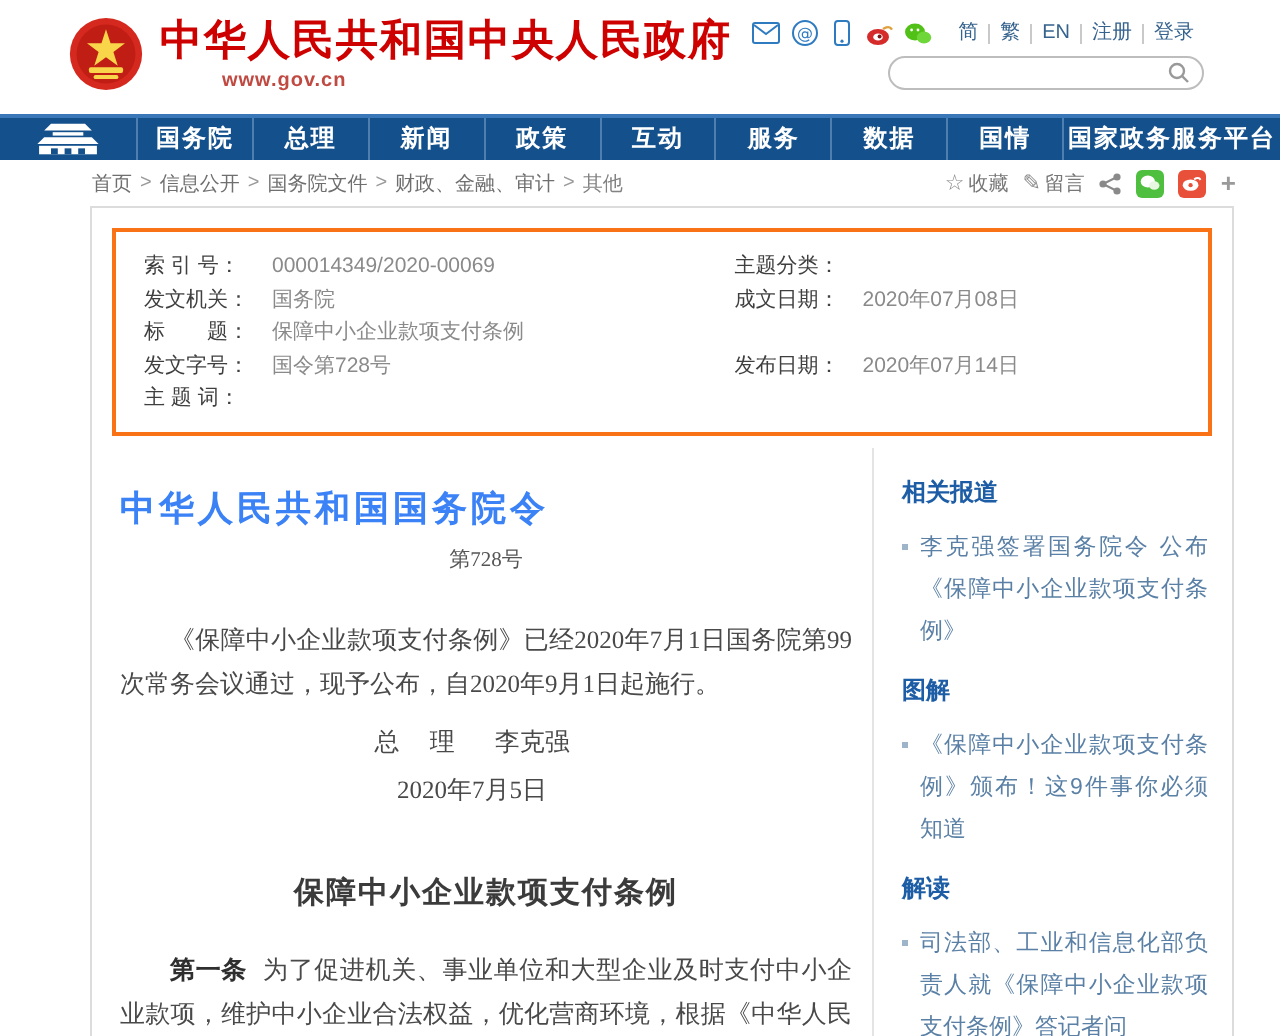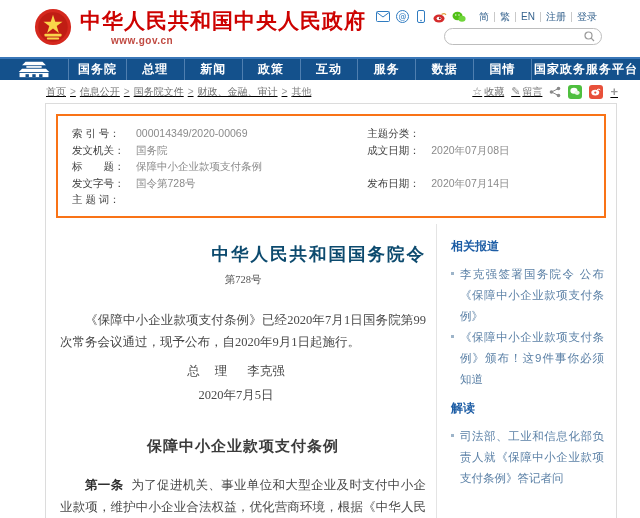--- a/index.html
+++ b/index.html
@@ -28,21 +28,21 @@
   
   .main-nav { height:23px; background:#14518c; border-top:2px solid #3a77b8; display:flex; align-items:stretch; }
   .nav-home { width:68px; display:flex; align-items:center; justify-content:center; cursor:pointer; }
   .nav-item { flex:1; display:flex; align-items:center; justify-content:center;
     color:#fff; font-size:12px; font-weight:bold; text-decoration:none;
     border-left:1px solid rgba(150,185,220,.45); letter-spacing:1px; }
   .nav-item.wide { flex:1.9; }
 
   
   .crumb-row { height:23px; display:flex; justify-content:space-between; align-items:center;
-    padding:0 22px 0 46px;text-decoration:underline; }
+    padding:0 22px 0 46px; }
   .breadcrumb { font-size:10px; color:#828282; display:flex; gap:4px; align-items:center; }
   .breadcrumb a { color:#6f6f6f; text-decoration:none; }
   .crumb-sep { color:#9a9a9a; }
   .crumb-tools { display:flex; align-items:center; gap:7px; font-size:10px; color:#777; }
   .tool { display:inline-flex; align-items:center; gap:2px; cursor:pointer; }
   .tool .glyph { font-size:11px; color:#8a8a8a; }
   .share-badge { width:14px; height:14px; border-radius:3px; display:inline-flex;
     align-items:center; justify-content:center; }
   .share-badge.green { background:#4fbf3f; }
   .share-badge.orange { background:#e8503a; }
@@ -55,21 +55,21 @@
   .meta-box { border:2px solid #f97316; padding:9px 14px 8px; display:grid;
     grid-template-columns:57% 43%; font-size:10.5px; }
   .meta-row { display:flex; line-height:16.5px; }
   .meta-label { color:#3f3f3f; white-space:pre; flex:0 0 64px; }
   .meta-value { color:#8a8a8a; }
   .meta-gap { height:16.5px; }
 
   .content-wrap { display:flex; margin-top:6px; }
   .doc { flex:1; padding:0 10px 0 4px;
     font-family:"Liberation Serif","DejaVu Serif",serif; color:#444; }
-  .decree-title { text-align:right; font-size:17.5px; font-weight:bold; color:#0c4a6e;
+  .decree-title { text-align:left; font-size:17.5px; font-weight:bold; color:#3b82f6;
     letter-spacing:2px; margin-top:18px; }
   .decree-no { text-align:center; font-size:10.5px; color:#555; margin-top:7px; margin-bottom:22px; }
   .doc p { font-size:12.5px; line-height:22px; text-align:justify; text-indent:2em; color:#494949; }
   .sig { text-align:center; padding-right:14px; font-size:12.5px; line-height:24px; margin-top:6px; color:#494949; }
   .sig .role { letter-spacing:6px; margin-right:14px; }
   .law-title { text-align:center; font-size:15px; font-weight:bold; color:#3b3b3b;
     margin:30px 0 18px; letter-spacing:1px; }
   .article { margin-bottom:2px; }
   .article b { color:#2f2f2f; margin-right:8px; }
 
@@ -279,20 +279,21 @@
         <p class="article"><b>第一条</b><span>为了促进机关、事业单位和大型企业及时支付中小企业款项，维护中小企业合法权益，优化营商环境，根据《中华人民共和国中小企业促进法》等法律，制定本条例。</span></p>
 
       </article>
 
       <aside class="sidebar">
         <div class="sb-section">
           <h4>相关报道</h4>
           <div class="sb-item">李克强签署国务院令 公布《保障中小企业款项支付条例》</div>
         </div>
         <div class="sb-section">
+          <h4>图解</h4>
           <div class="sb-item">《保障中小企业款项支付条例》颁布！这9件事你必须知道</div>
         </div>
         <div class="sb-section">
           <h4>解读</h4>
           <div class="sb-item">司法部、工业和信息化部负责人就《保障中小企业款项支付条例》答记者问</div>
         </div>
 
       </aside>
     </div>
   </div>

